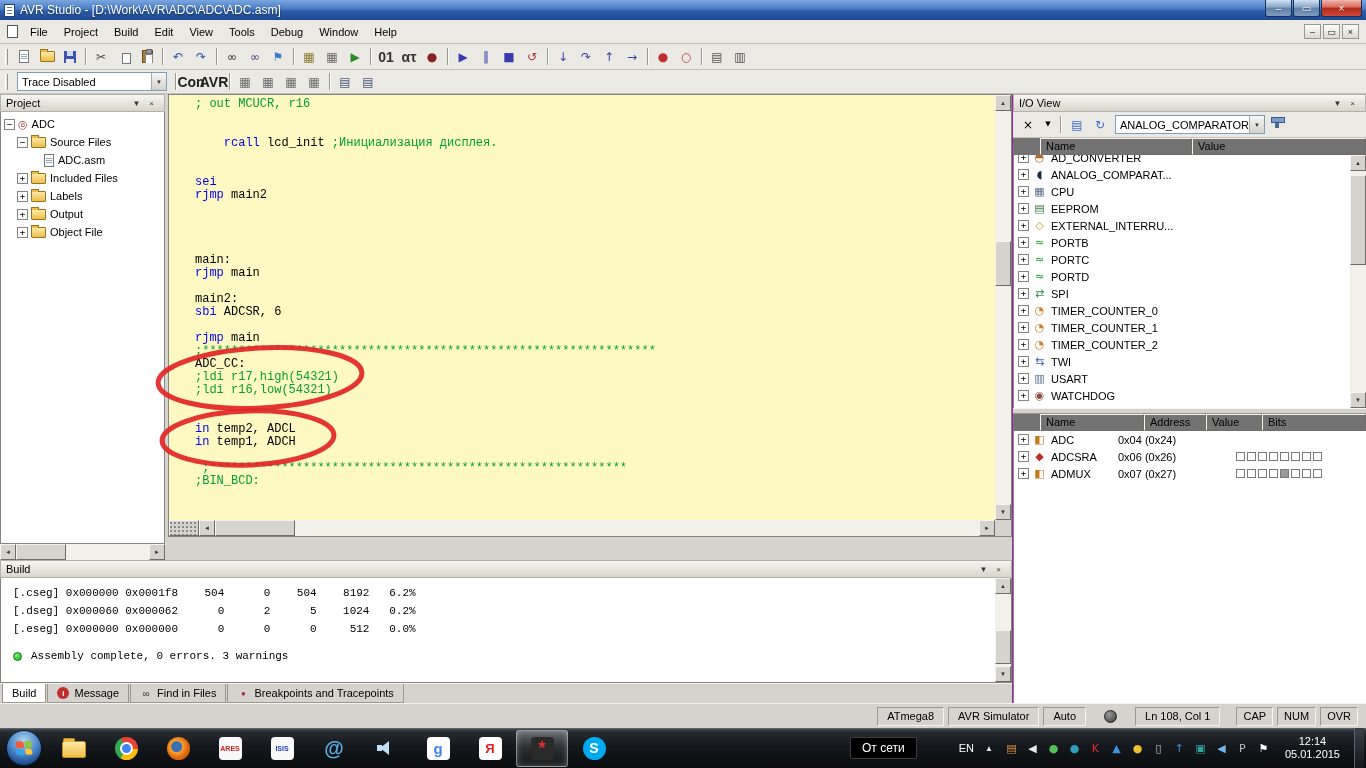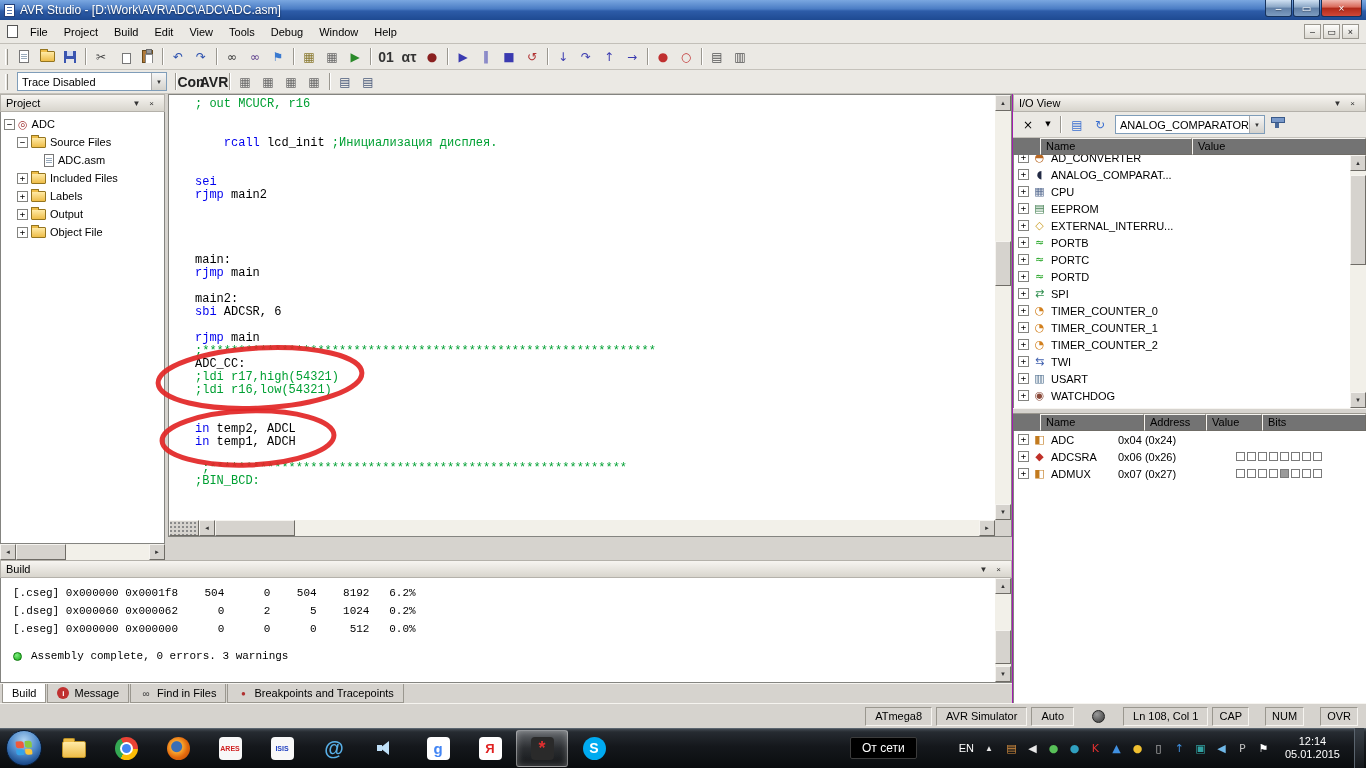--- a/index.html
+++ b/index.html
@@ -68,21 +68,21 @@
 .ic-floppy::before{content:"";position:absolute;left:3px;top:0;width:6px;height:5px;background:#cfd8ee;}
 .ic-floppy::after{content:"";position:absolute;left:2px;bottom:0;width:8px;height:4px;background:#e8e8e8;}
 .ic-copy{width:9px;height:11px;background:#fff;border:1px solid #777;position:relative;margin-left:4px;margin-top:3px;}
 .ic-copy::before{content:"";position:absolute;left:-5px;top:-4px;width:9px;height:11px;background:#fff;border:1px solid #777;z-index:-1;}
 .ic-paste{width:11px;height:13px;background:#b07a3a;border:1px solid #6a4a1a;position:relative;}
 .ic-paste::before{content:"";position:absolute;left:2px;top:3px;width:6px;height:8px;background:#fff;border:1px solid #888;border-bottom:none;}
 .ic-paste::after{content:"";position:absolute;left:3px;top:-2px;width:4px;height:3px;background:#9a9a9a;border:1px solid #6a6a6a;}
 
 
 .editor-zone{flex:1;display:flex;flex-direction:column;min-width:0;}
-.editor-frame{flex:0 0 443px;height:443px;border:1px solid #848480;background:#ffffff;display:grid;grid-template-columns:1fr 16px;grid-template-rows:1fr 16px;}
+.editor-frame{flex:0 0 443px;height:443px;border:1px solid #848480;background:#fef9c3;display:grid;grid-template-columns:1fr 16px;grid-template-rows:1fr 16px;}
 .code-scroll{overflow:hidden;padding:3px 0 0 26px;}
 .code-line{font-family:"Liberation Mono","DejaVu Sans Mono",monospace;font-size:12px;line-height:13px;white-space:pre;}
 .tok-k{color:#0000ee;}
 .tok-c{color:#00a033;}
 .tok-t{color:#000;}
 .vscroll{display:flex;flex-direction:column;background:#f2f0e9;}
 .hscroll-row{display:flex;background:#f2f0e9;}
 .grip{flex:none;width:30px;height:16px;background:#d6d3ce;border:1px solid;border-color:#f6f4f0 #6f6c66 #6f6c66 #f6f4f0;background-image:radial-gradient(#8a8a8a 1px,transparent 1px);background-size:4px 4px;background-position:3px 4px;}
 .sb-corner{background:#d6d3ce;}
 
@@ -133,21 +133,21 @@
 .bits{display:flex;gap:2px;align-items:center;}
 .bit{width:9px;height:9px;border:1px solid #7a7a7a;background:#fff;flex:none;}
 .bit.on{background:#9a9a9a;}
 .io-fill{flex:1;background:#fff;border-left:1px solid #848480;}
 
 
 .statusbar{flex:0 0 25px;background:#d6d3ce;border-top:1px solid #f6f4f0;display:flex;align-items:center;padding:2px 8px 2px 4px;gap:4px;}
 .sb-spacer{flex:1;}
 .sb-cell{height:19px;display:inline-flex;align-items:center;padding:0 9px;border:1px solid;border-color:#9a978f #f6f4f0 #f6f4f0 #9a978f;white-space:nowrap;}
 .sim-dot{width:13px;height:13px;border-radius:50%;background:radial-gradient(circle at 35% 30%,#9a9a9a,#383838);border:1px solid #222;margin:0 14px;flex:none;}
-.flag-group{display:inline-flex;gap:16px;text-align:center;}
+.flag-group{display:inline-flex;gap:4px;margin-left:12px;text-align:center;}
 .sb-flag{padding:0 6px;}
 
 
 .taskbar{flex:0 0 40px;background:linear-gradient(180deg,#4a525b 0%,#262b31 10%,#15181c 45%,#0a0c0e 100%);display:flex;align-items:center;padding:0 2px;position:relative;box-shadow:inset 0 1px 0 #5a646e;}
 .start-orb{width:36px;height:36px;border-radius:50%;background:radial-gradient(circle at 50% 28%,#b0d4f2 0%,#4a86c8 48%,#1c4c8c 78%,#0c2c5c 100%);border:1px solid #081a32;display:flex;align-items:center;justify-content:center;margin:0 6px 0 4px;flex:none;}
 .flag{width:16px;height:14px;display:grid;grid-template-columns:1fr 1fr;grid-template-rows:1fr 1fr;gap:1px;transform:rotate(-4deg);}
 .flag i{border-radius:1px 3px 1px 3px;}
 .flag i:nth-child(1){background:#f05a3c;}
 .flag i:nth-child(2){background:#8ac93e;}
 .flag i:nth-child(3){background:#36a3e8;}

